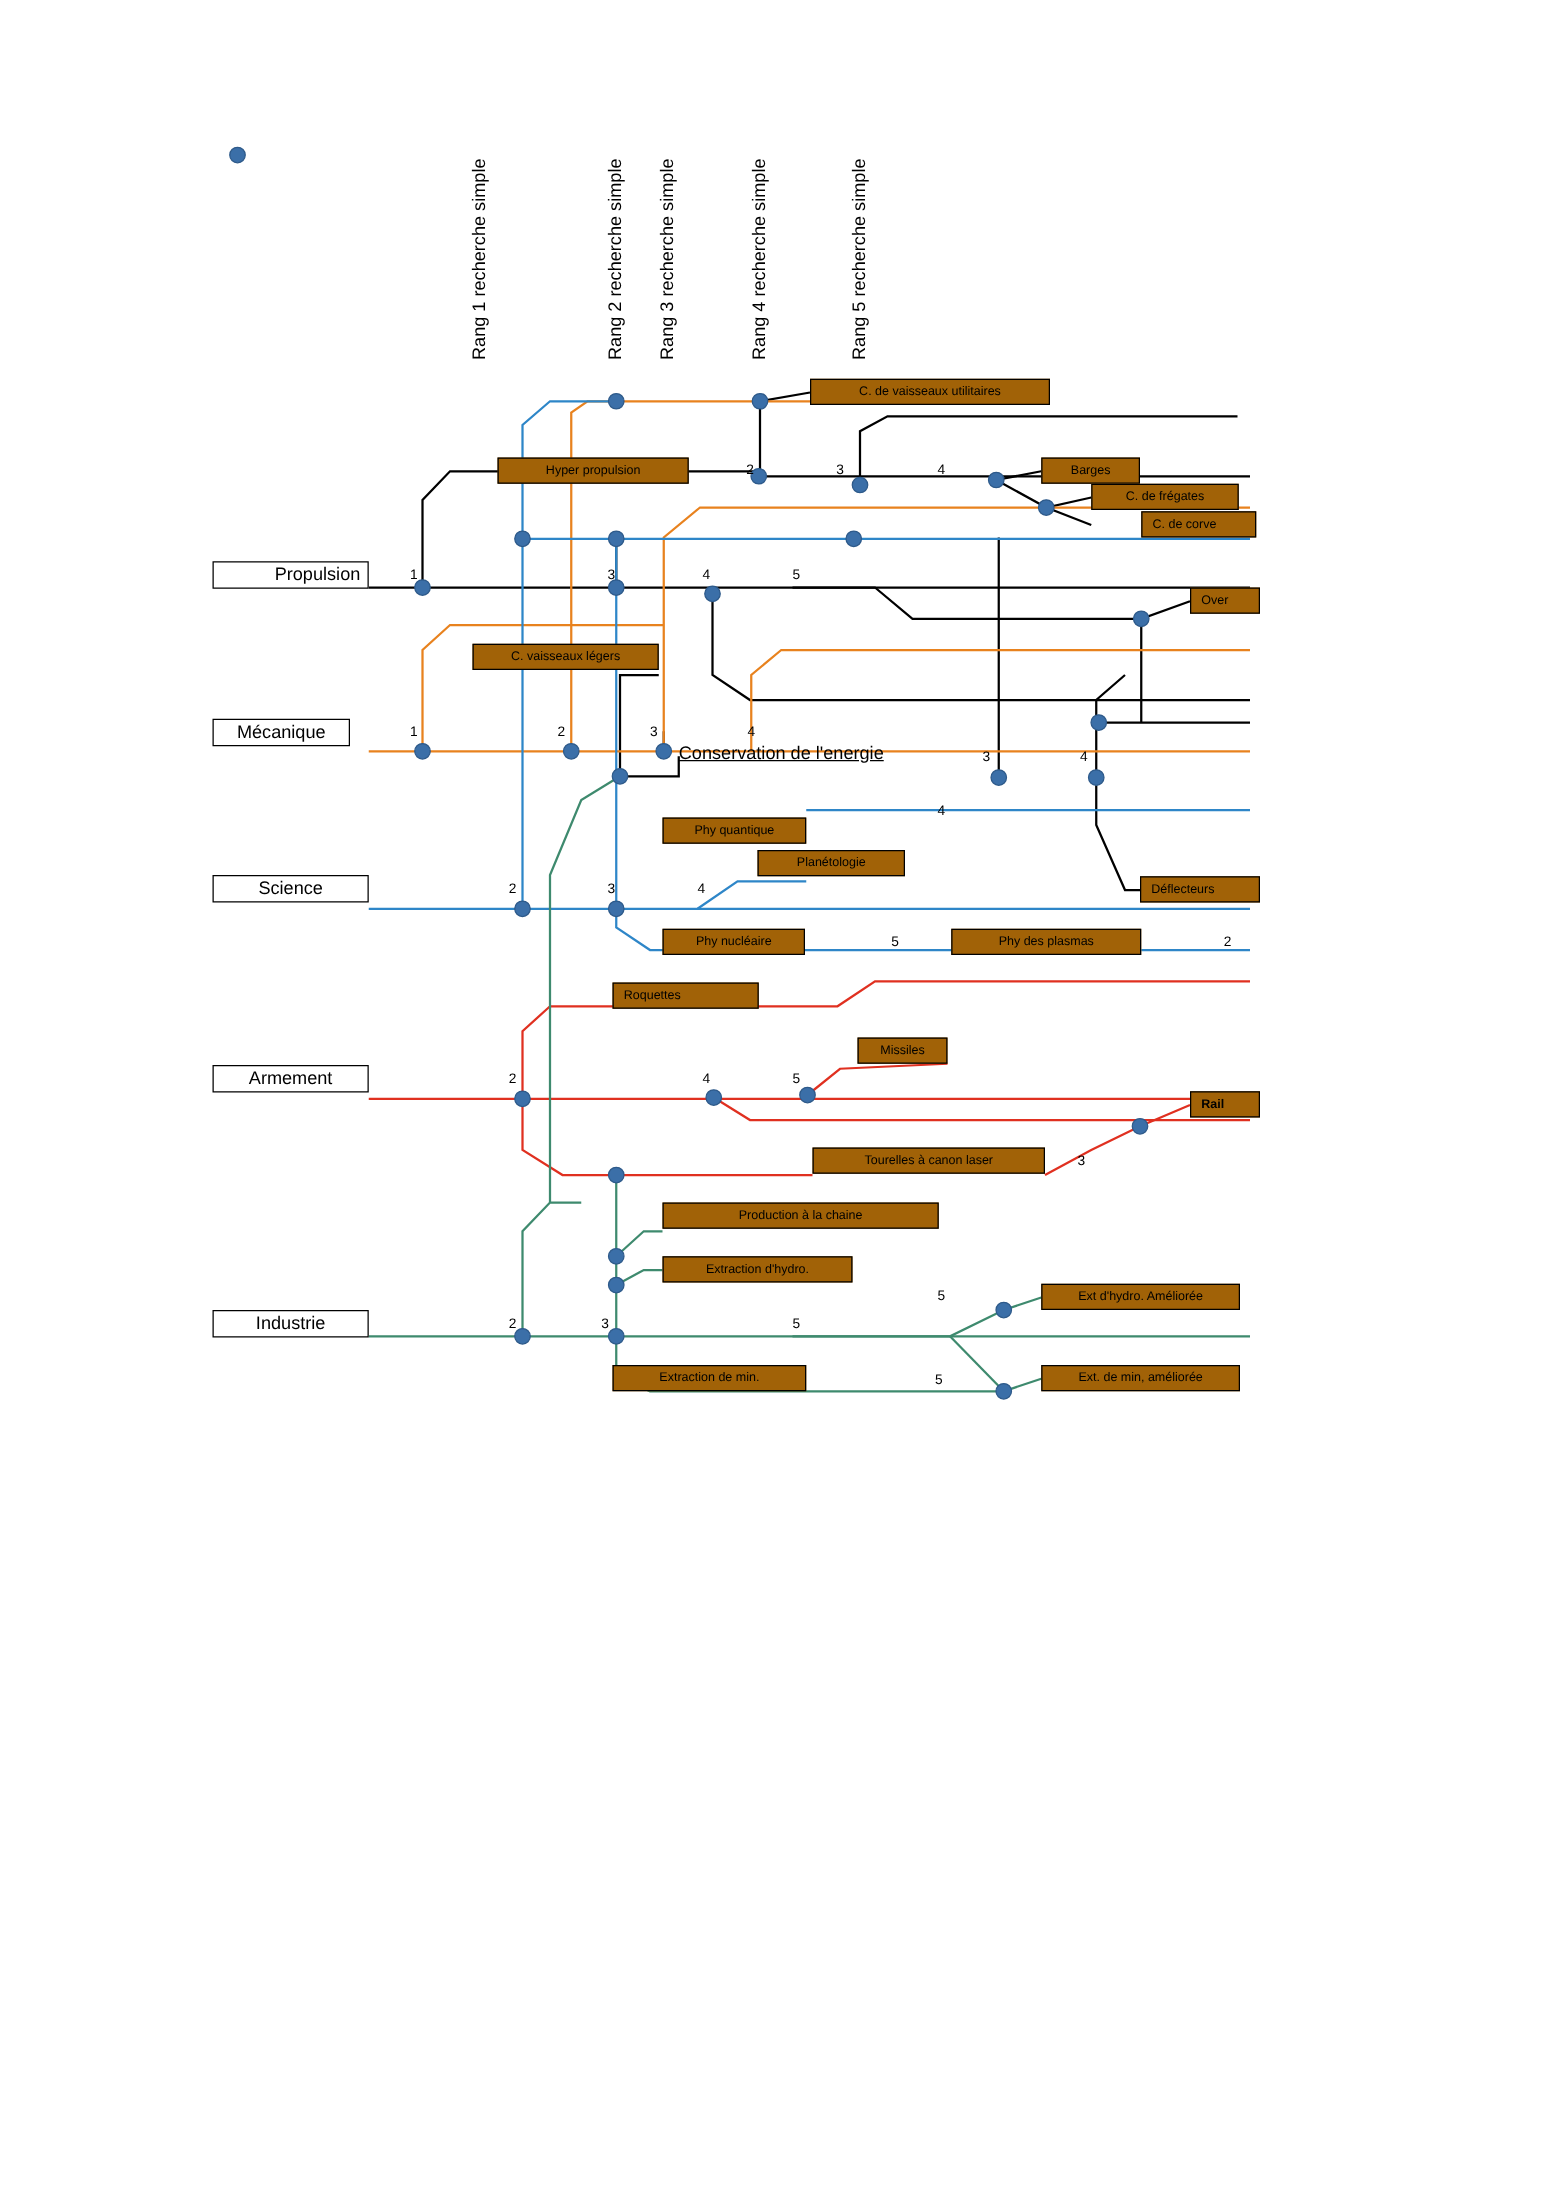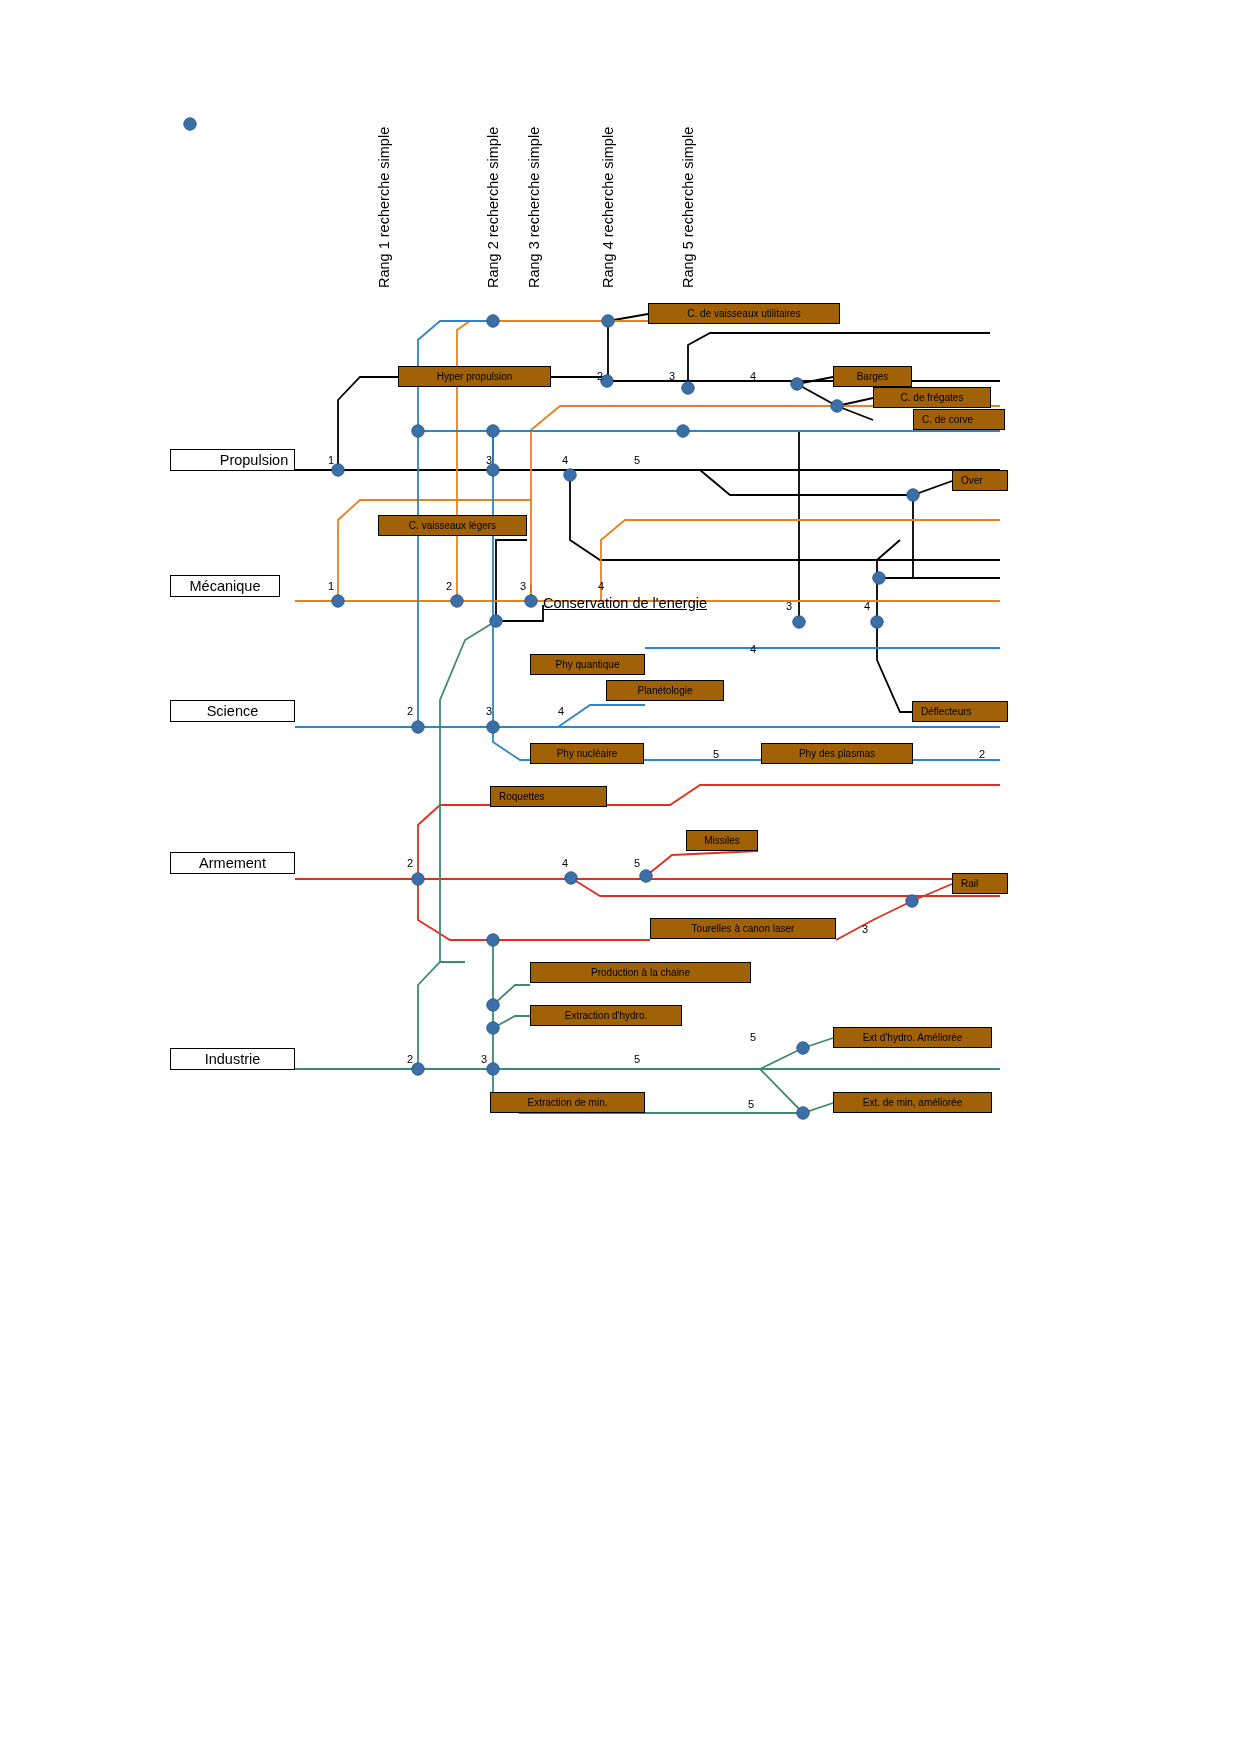--- a/index.html
+++ b/index.html
@@ -151,21 +151,21 @@
   <div class="boxlbl" style="left:913px;top:409px;width:92px;height:21px;justify-content:flex-start;padding-left:8px;">C. de corve</div>
   <div class="boxlbl" style="left:952px;top:470px;width:56px;height:21px;justify-content:flex-start;padding-left:8px;">Over</div>
   <div class="boxlbl" style="left:378px;top:492px;width:149px;height:21px;margin-top:23px;">C. vaisseaux légers</div>
   <div class="boxlbl" style="left:530px;top:638px;width:115px;height:21px;margin-top:16px;">Phy quantique</div>
   <div class="boxlbl" style="left:606px;top:680px;width:118px;height:21px;">Planétologie</div>
   <div class="boxlbl" style="left:912px;top:701px;width:96px;height:21px;justify-content:flex-start;padding-left:8px;">Déflecteurs</div>
   <div class="boxlbl" style="left:530px;top:743px;width:114px;height:21px;">Phy nucléaire</div>
   <div class="boxlbl" style="left:761px;top:743px;width:152px;height:21px;">Phy des plasmas</div>
   <div class="boxlbl" style="left:490px;top:786px;width:117px;height:21px;justify-content:flex-start;padding-left:8px;">Roquettes</div>
   <div class="boxlbl" style="left:686px;top:830px;width:72px;height:21px;">Missiles</div>
-  <div class="boxlbl" style="left:952px;top:873px;width:56px;height:21px;justify-content:flex-start;padding-left:8px;">Rail</div>
+  <div class="boxlbl" style="left:952px;top:873px;width:56px;height:21px;justify-content:flex-start;padding-left:8px;font-weight:bold;">Rail</div>
   <div class="boxlbl" style="left:650px;top:918px;width:186px;height:21px;">Tourelles à canon laser</div>
   <div class="boxlbl" style="left:530px;top:962px;width:221px;height:21px;">Production à la chaine</div>
   <div class="boxlbl" style="left:530px;top:1005px;width:152px;height:21px;">Extraction d'hydro.</div>
   <div class="boxlbl" style="left:833px;top:1027px;width:159px;height:21px;">Ext d'hydro. Améliorée</div>
   <div class="boxlbl" style="left:490px;top:1092px;width:155px;height:21px;">Extraction de min.</div>
   <div class="boxlbl" style="left:833px;top:1092px;width:159px;height:21px;">Ext. de min, améliorée</div>
 
   <div class="plainlbl" style="left:543px;top:595px;text-decoration:underline;">Conservation de l'energie</div>
 
   <div id="numbers">

